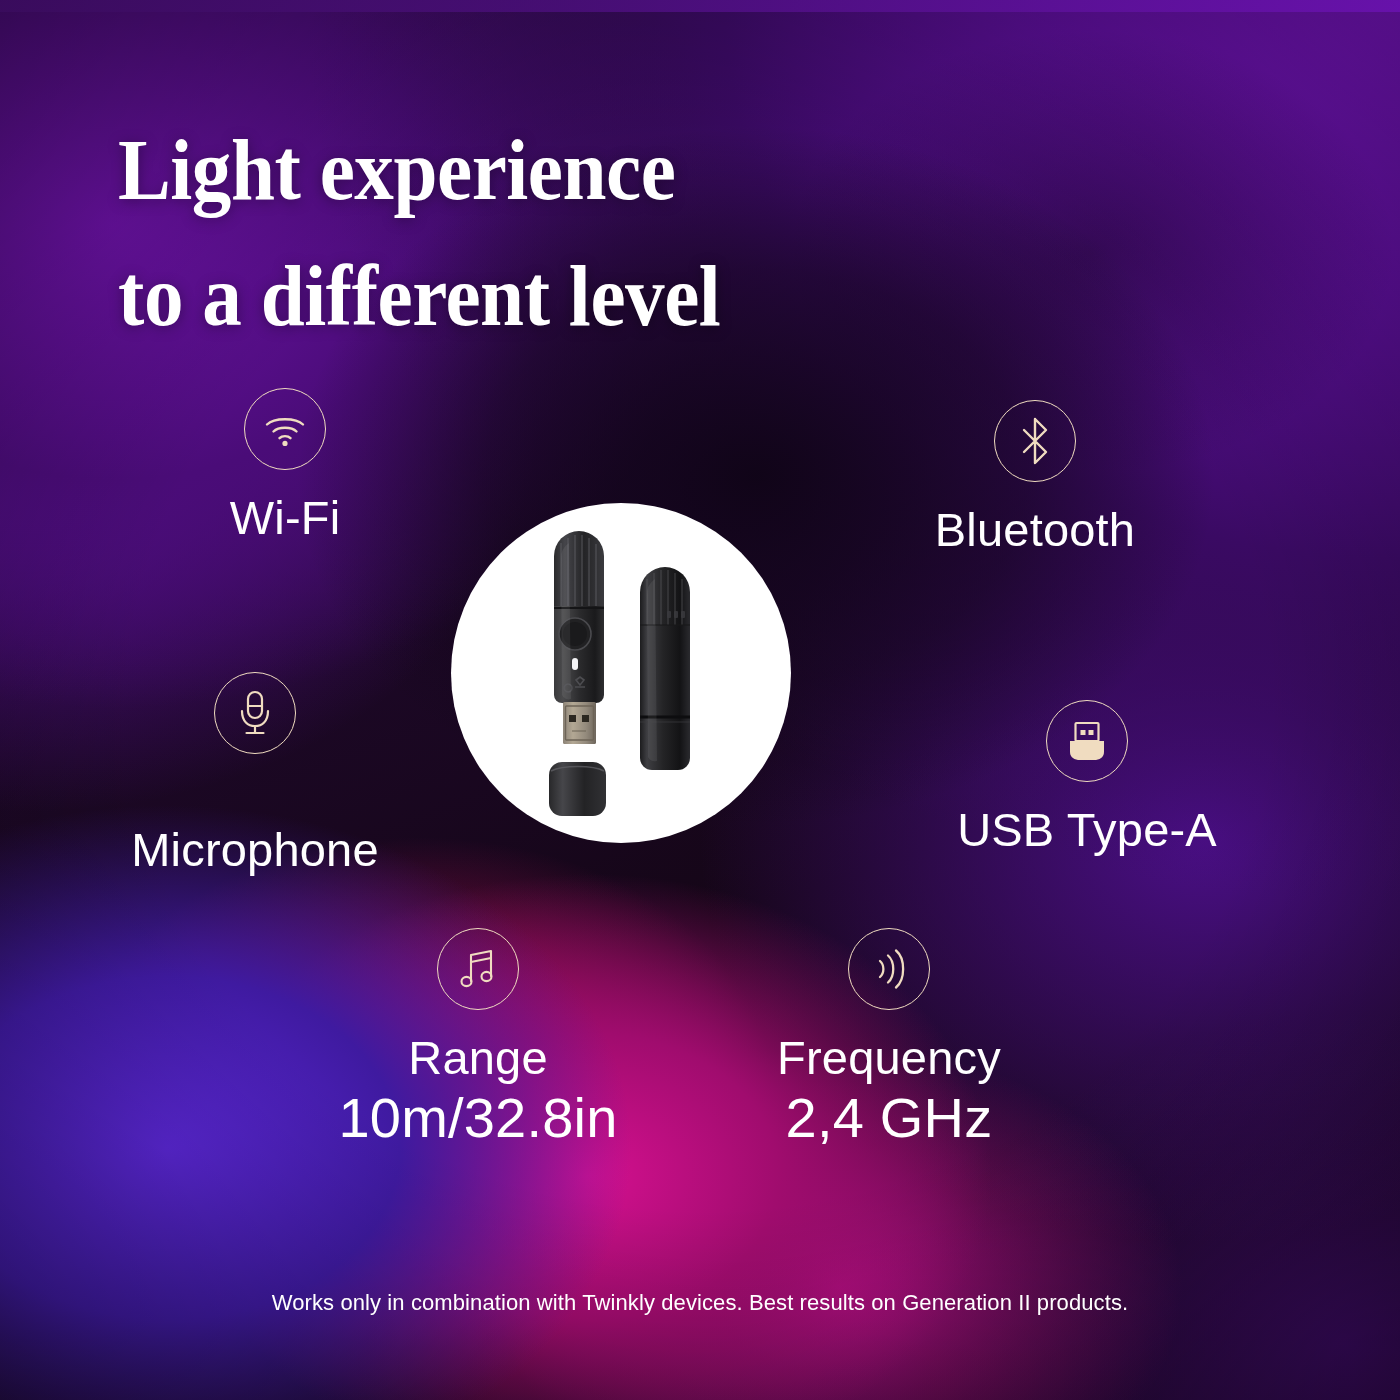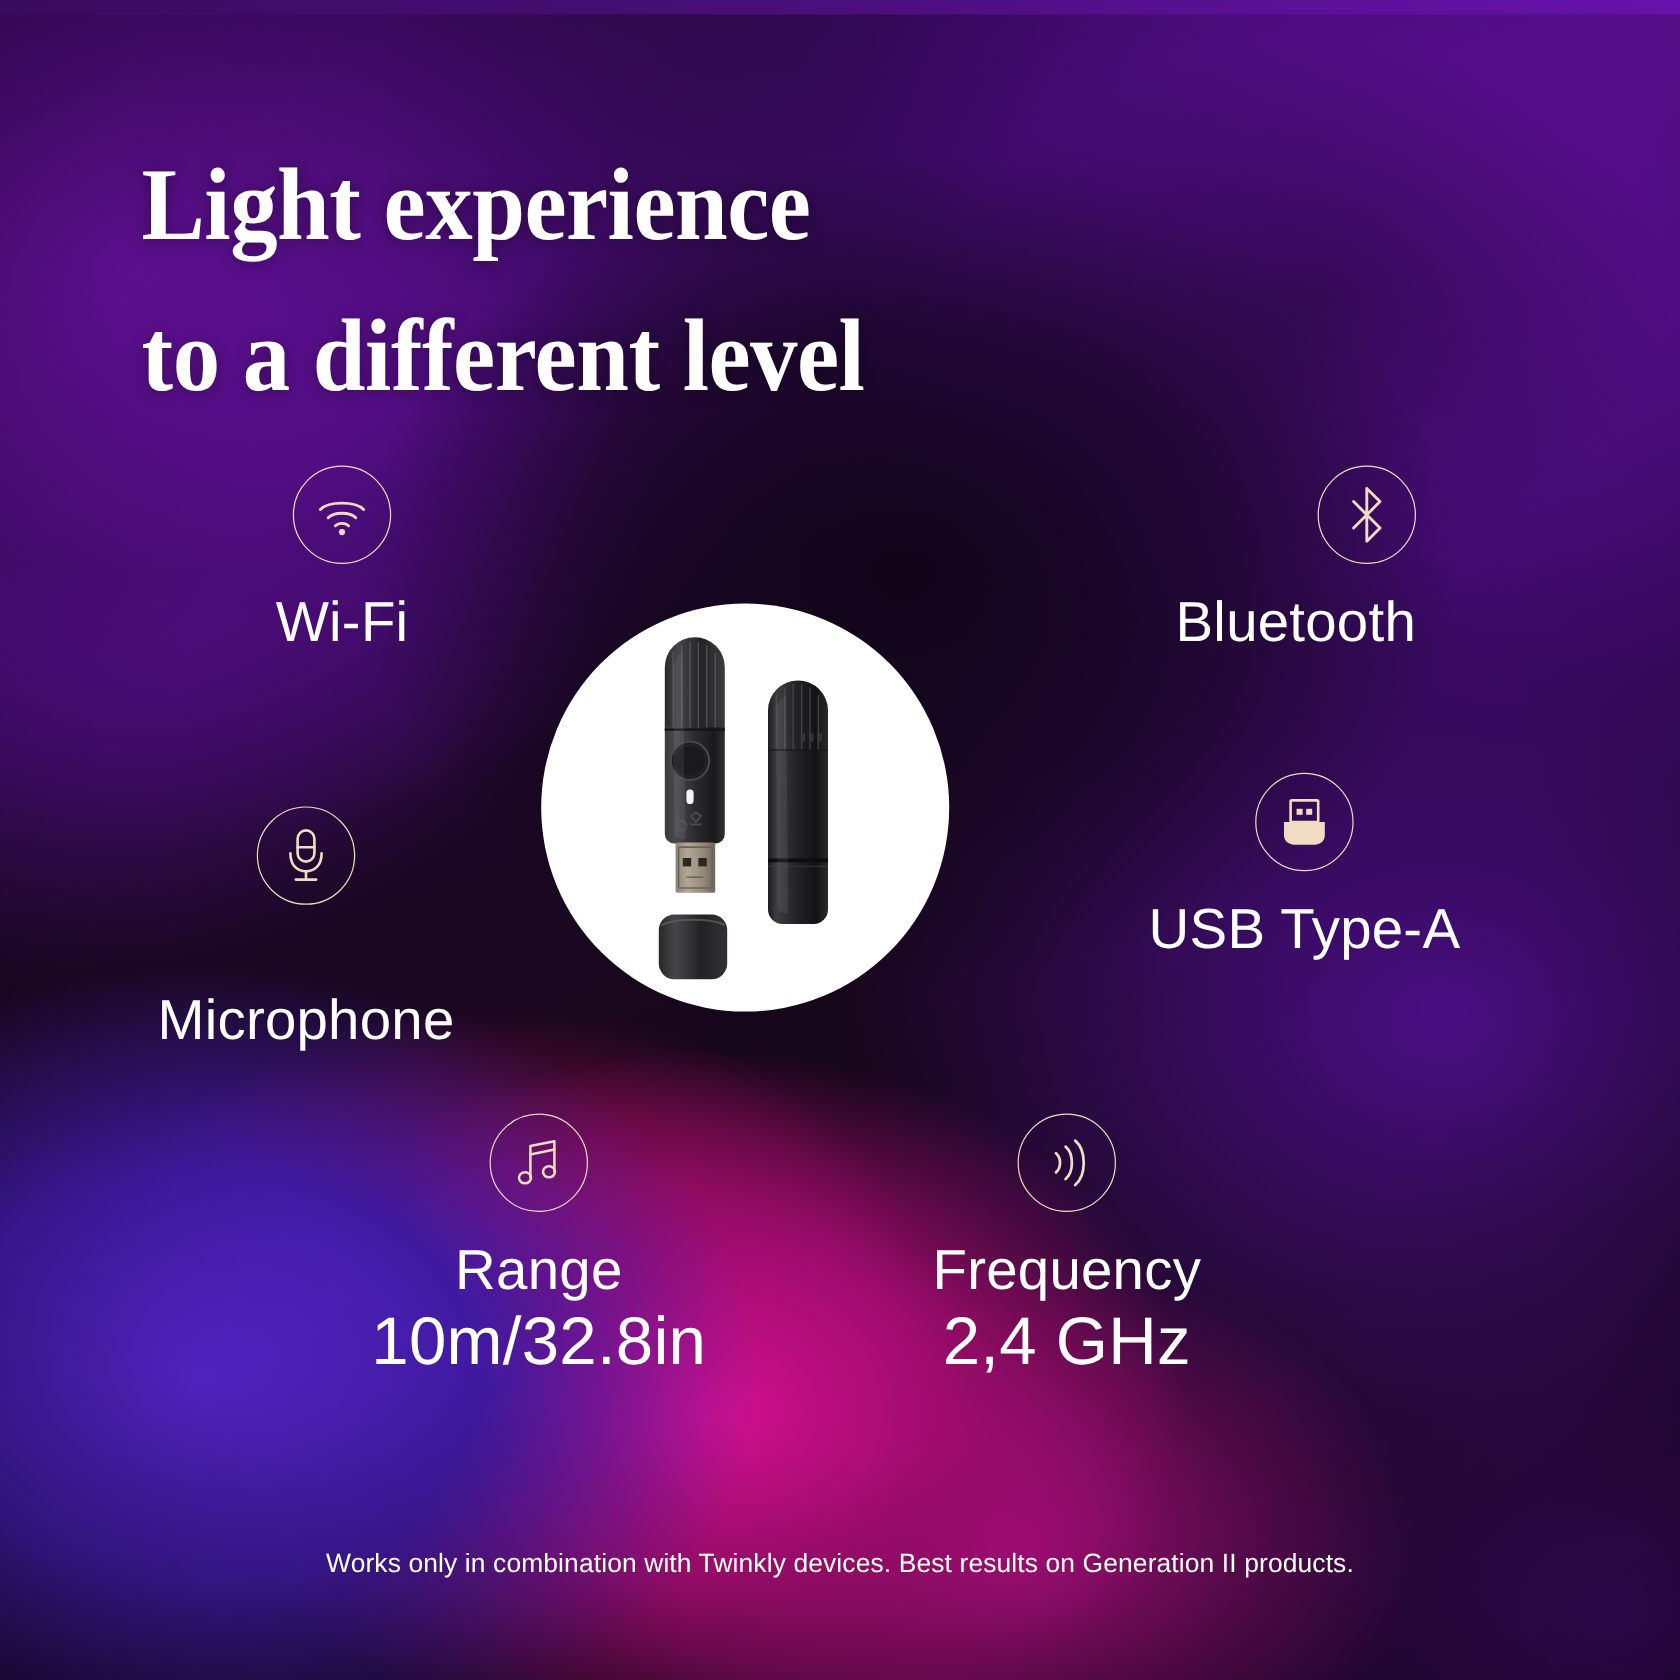--- a/index.html
+++ b/index.html
@@ -106,24 +106,24 @@
     font-size: 56px;
     font-weight: 300;
     line-height: 1.18;
     text-align: center;
     letter-spacing: 0.2px;
     white-space: nowrap;
   }
 
   
   #feature-wifi       { left: 140px;  top: 388px; width: 290px; }
-  #feature-bluetooth  { left: 890px;  top: 388px; width: 290px; align-items: flex-end; }
+  #feature-bluetooth  { left: 890px;  top: 400px; width: 290px; }
   #feature-microphone { left: 110px;  top: 672px; width: 290px; gap: 48px; }
-  #feature-usb        { left: 942px;  top: 644px; width: 290px; }
-  #feature-range      { left: 304px;  top: 928px; width: 290px; }
+  #feature-usb        { left: 942px;  top: 700px; width: 290px; }
+  #feature-range      { left: 333px;  top: 928px; width: 290px; }
   #feature-frequency  { left: 744px;  top: 928px; width: 290px; }
 
   
   #product-circle {
     position: absolute;
     left: 451px;
     top: 503px;
     width: 340px;
     height: 340px;
     border-radius: 50%;

